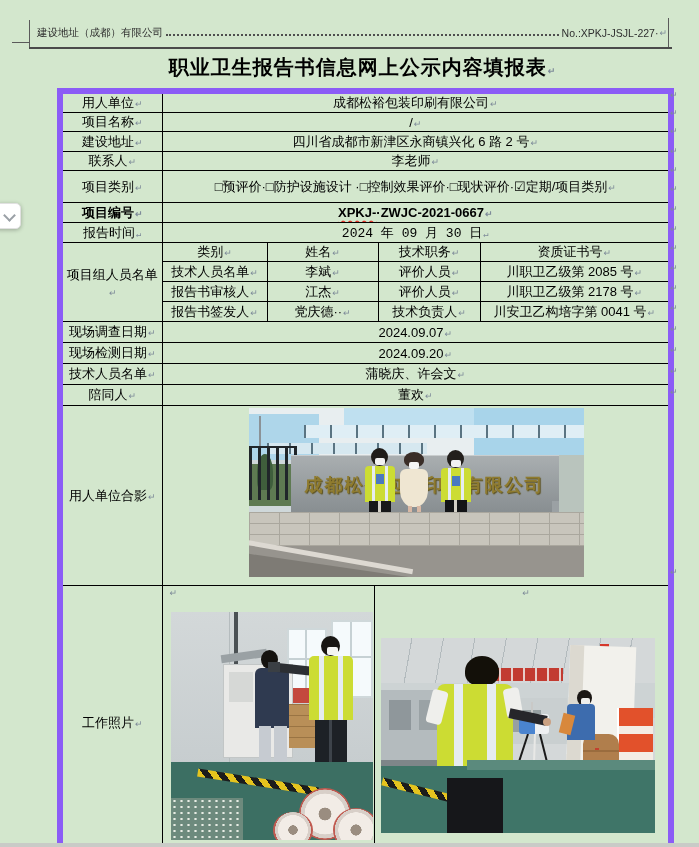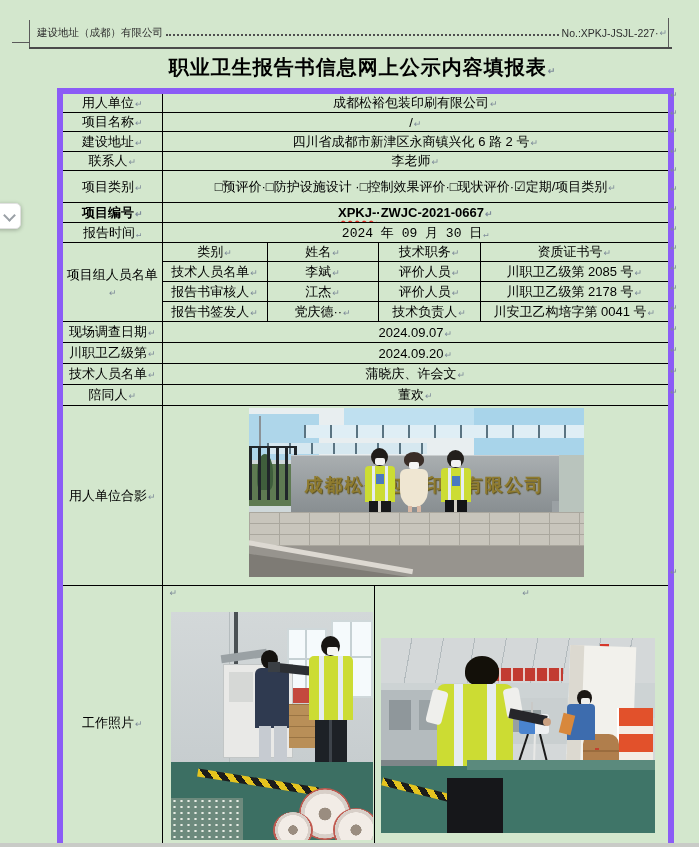--- a/index.html
+++ b/index.html
@@ -123,21 +123,21 @@
       <td colspan="2"><span>党庆德</span><span>··</span><span class="pm">↵</span></td>
       <td><span>技术负责人</span><span class="pm">↵</span></td>
       <td><span>川安卫乙构培字第 0041 号</span><span class="pm">↵</span></td>
     </tr>
 
     <tr style="height:21px;">
       <td><span>现场调查日期</span><span class="pm">↵</span></td>
       <td colspan="5"><span>2024.09.07</span><span class="pm">↵</span></td>
     </tr>
     <tr style="height:21px;">
-      <td><span>川职卫乙级第</span><span class="pm">↵</span></td>
+      <td><span>现场检测日期</span><span class="pm">↵</span></td>
       <td colspan="5"><span>2024.09.20</span><span class="pm">↵</span></td>
     </tr>
     <tr style="height:21px;">
       <td><span>技术人员名单</span><span class="pm">↵</span></td>
       <td colspan="5"><span>蒲晓庆、许会文</span><span class="pm">↵</span></td>
     </tr>
     <tr style="height:21px;">
       <td><span>陪同人</span><span class="pm">↵</span></td>
       <td colspan="5"><span>董欢</span><span class="pm">↵</span></td>
     </tr>

